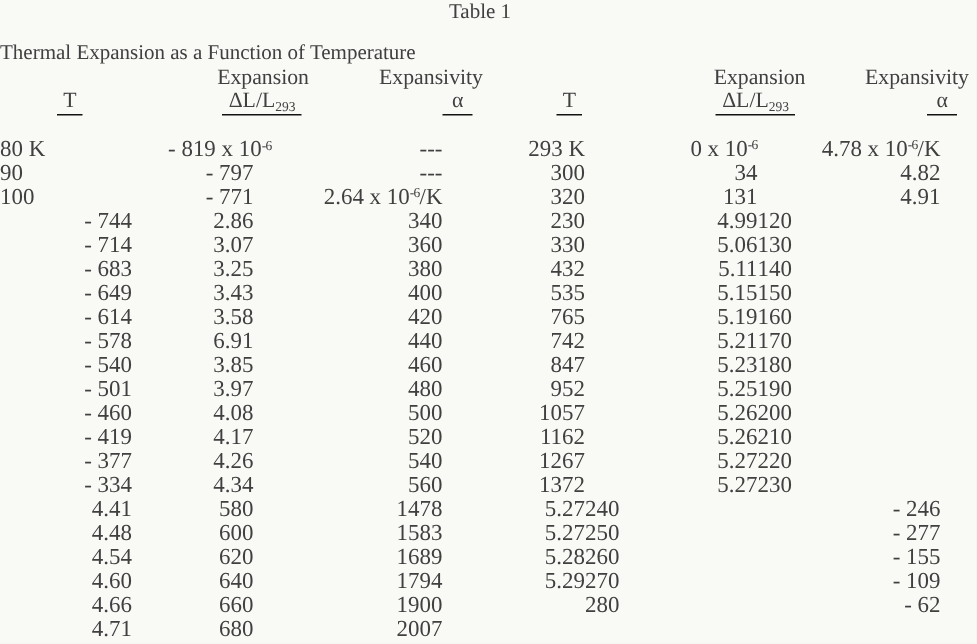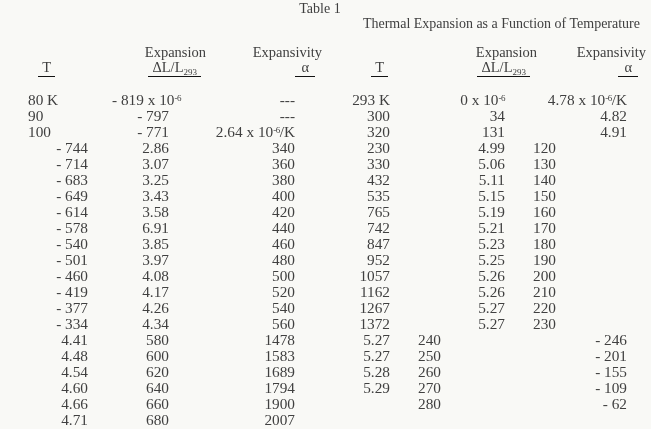--- a/index.html
+++ b/index.html
@@ -9,21 +9,21 @@
     -webkit-font-smoothing:antialiased;
   }
   .page{
     position:relative;
     width:651px;height:429px;
     background:#f9f9f6;
     color:#404040;
     overflow:hidden;
   }
   .t1{position:absolute;top:1px;left:0;width:640px;text-align:center;font-size:14px;line-height:15px;}
-  .t2{position:absolute;top:16px;left:0;width:640px;text-align:right;font-size:14px;line-height:15px;}
+  .t2{position:absolute;top:28px;left:0;width:640px;text-align:left;font-size:14px;line-height:15px;}
 
   
   .hdr{position:absolute;font-size:14.5px;line-height:15px;text-align:right;}
   .h-exp-l{top:45px;left:106px;width:100px;}
   .h-expy-l{top:45px;left:222px;width:100px;}
   .h-exp-r{top:45px;left:437px;width:100px;}
   .h-expy-r{top:45px;left:546px;width:100px;}
   .h-t-l{top:60px;left:15px;width:40px;}
   .h-dl-l{top:60px;left:101px;width:100px;}
   .h-a-l{top:60px;left:235px;width:80px;}
@@ -35,21 +35,21 @@
 
   
   .grid{
     position:absolute;left:0;top:92px;
     display:grid;
     grid-template-columns:88px 81px 126px 95px 115px 122px;
     grid-auto-rows:16px;
     font-size:15.3px;
   }
   .cell{white-space:nowrap;line-height:16px;}
-  .c0{text-align:left;padding-left:28px;}
+  .c0{text-align:left;}
   .c1,.c2,.c3,.c4,.c5{text-align:right;}
   sup{font-size:9px;line-height:0;vertical-align:0.5em;letter-spacing:-0.5px;}
   sub{font-size:9px;line-height:0;vertical-align:-0.3em;}
   
   .c1 sup:last-child{margin-right:-12px;}
 </style>
 </head>
 <body>
 
 <div class="page">
@@ -164,21 +164,21 @@
       <div class="cell c3">580</div>
       <div class="cell c4">1478</div>
       <div class="cell c5">5.27</div>
       <div class="cell c0">240</div>
       <div class="cell c1">- 246</div>
       <div class="cell c2">4.48</div>
       <div class="cell c3">600</div>
       <div class="cell c4">1583</div>
       <div class="cell c5">5.27</div>
       <div class="cell c0">250</div>
-      <div class="cell c1">- 201</div>
+      <div class="cell c1">- 277</div>
       <div class="cell c2">4.54</div>
       <div class="cell c3">620</div>
       <div class="cell c4">1689</div>
       <div class="cell c5">5.28</div>
       <div class="cell c0">260</div>
       <div class="cell c1">- 155</div>
       <div class="cell c2">4.60</div>
       <div class="cell c3">640</div>
       <div class="cell c4">1794</div>
       <div class="cell c5">5.29</div>

